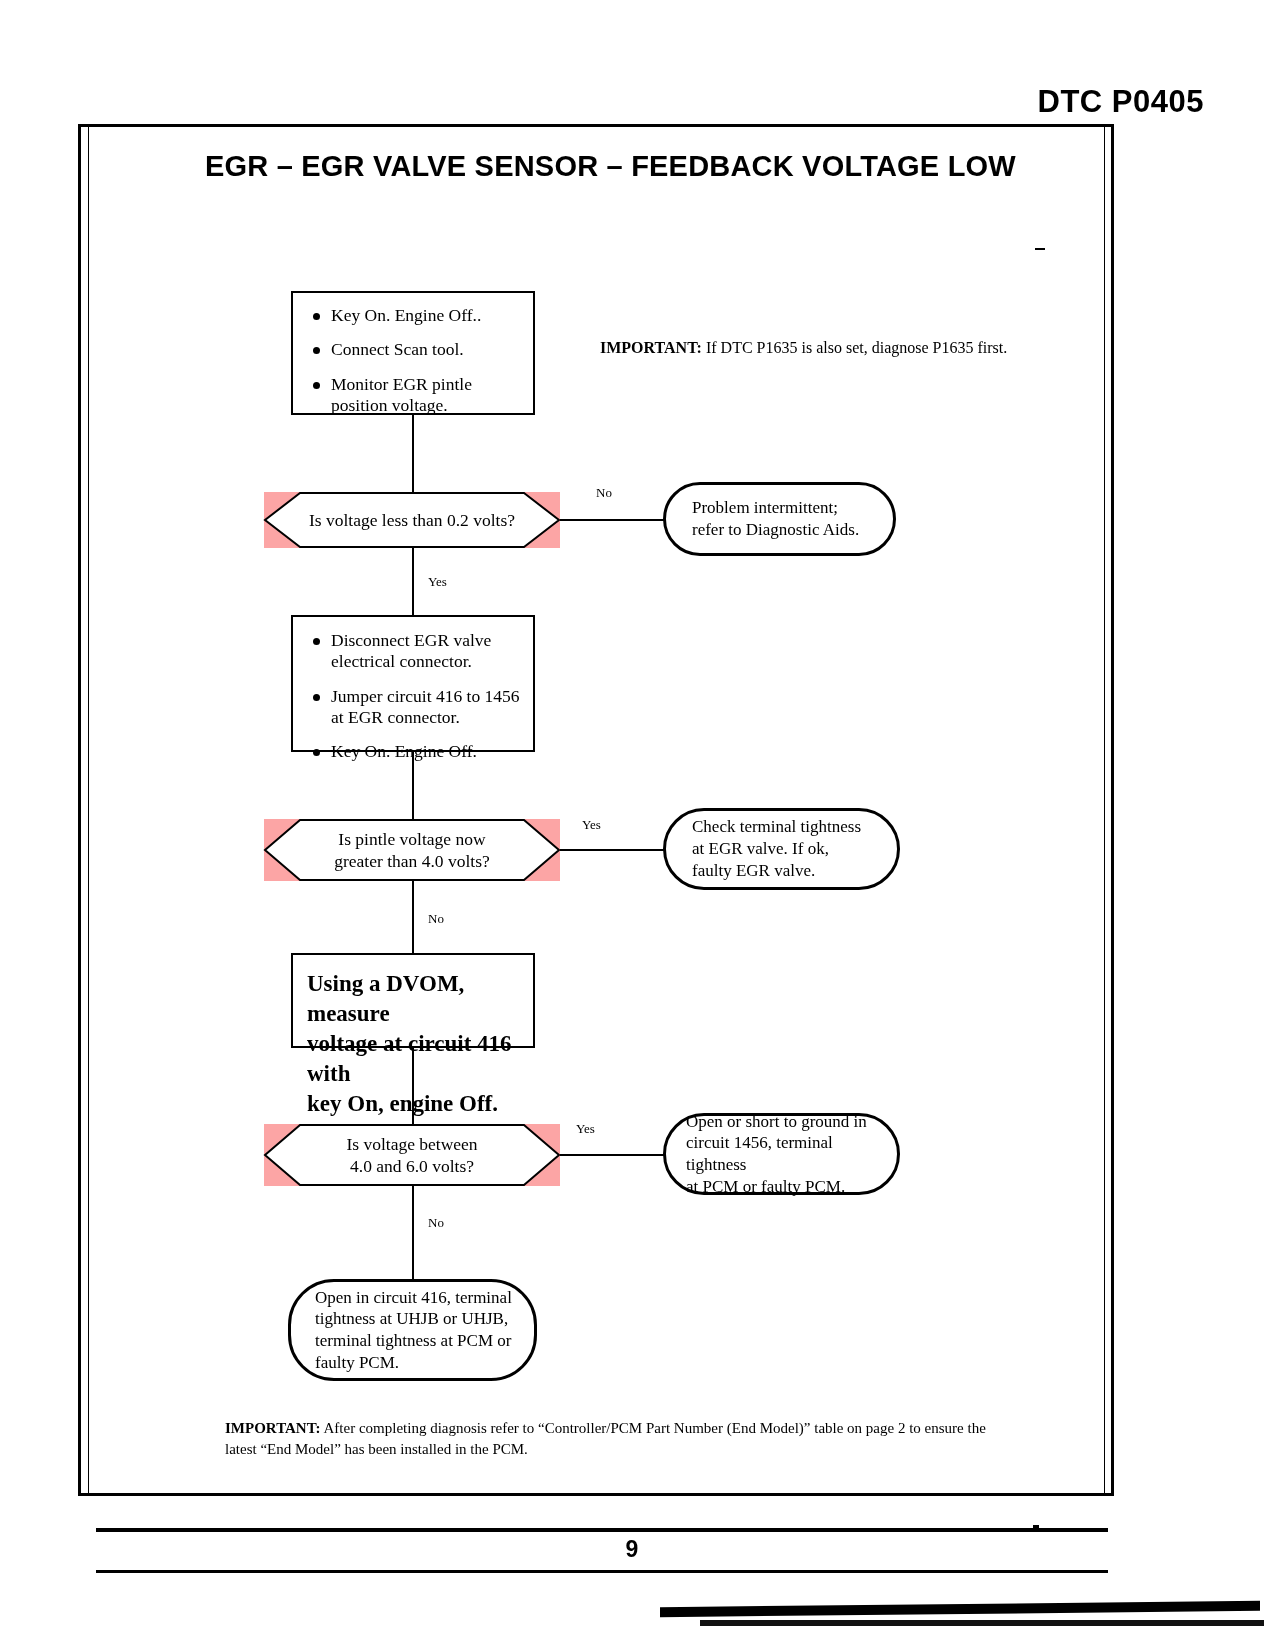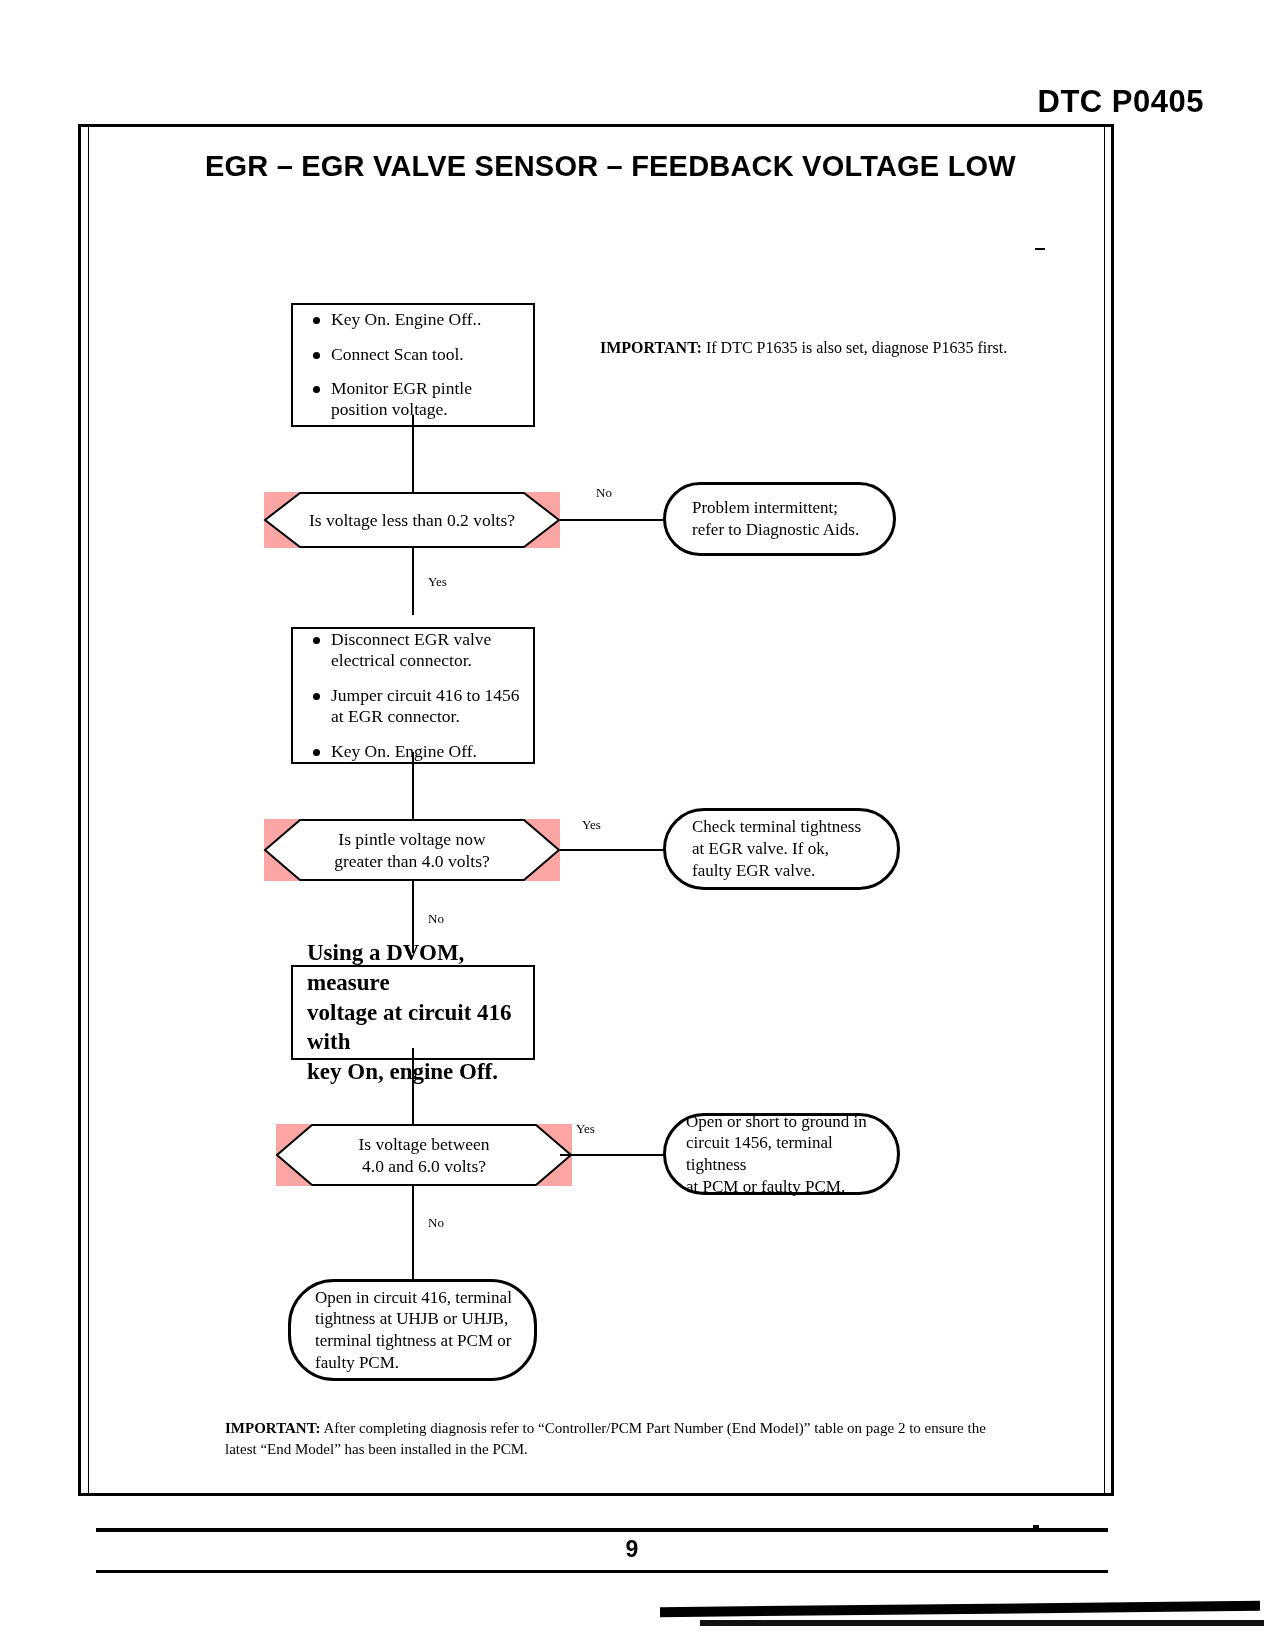--- a/index.html
+++ b/index.html
@@ -75,22 +75,20 @@
   
   .node {
     position: absolute;
     box-sizing: border-box;
   }
   .proc-box {
     border: 2px solid #000;
     background: #fff;
     display: flex;
     flex-direction: column;
-    justify-content: center;
-    margin-top: 12px;
   }
   .bullet-list {
     margin: 0;
     padding: 0;
     list-style: none;
   }
   .bullet-list li {
     position: relative;
     padding-left: 22px;
     margin-bottom: 13px;
@@ -327,21 +325,21 @@
   <div class="branch-label" style="left:428px; top:912px;">No</div>
 
   <div class="node proc-box" style="left:291px; top:953px; width:244px; height:95px; padding:14px 12px 14px 14px;">
     <div class="plain-text">Using a DVOM, measure
 voltage at circuit 416 with
 key On, engine Off.</div>
   </div>
 
   <div class="conn-v" style="left:412px; top:1048px; height:76px;"></div>
 
-  <div class="decision" style="left:276px; top:1124px; width:296px; height:62px;">
+  <div class="decision" style="left:264px; top:1124px; width:296px; height:62px;">
     <svg width="296" height="62" viewBox="0 0 296 62">
       <polygon points="36,1 260,1 295,31 260,61 36,61 1,31" fill="#ffffff" stroke="#000000" stroke-width="2"></polygon>
     </svg>
     <div class="dec-label">Is voltage between
 4.0 and 6.0 volts?</div>
   </div>
 
   <div class="conn-h" style="left:560px; top:1154px; width:105px;"></div>
   <div class="branch-label" style="left:576px; top:1122px;">Yes</div>
 

